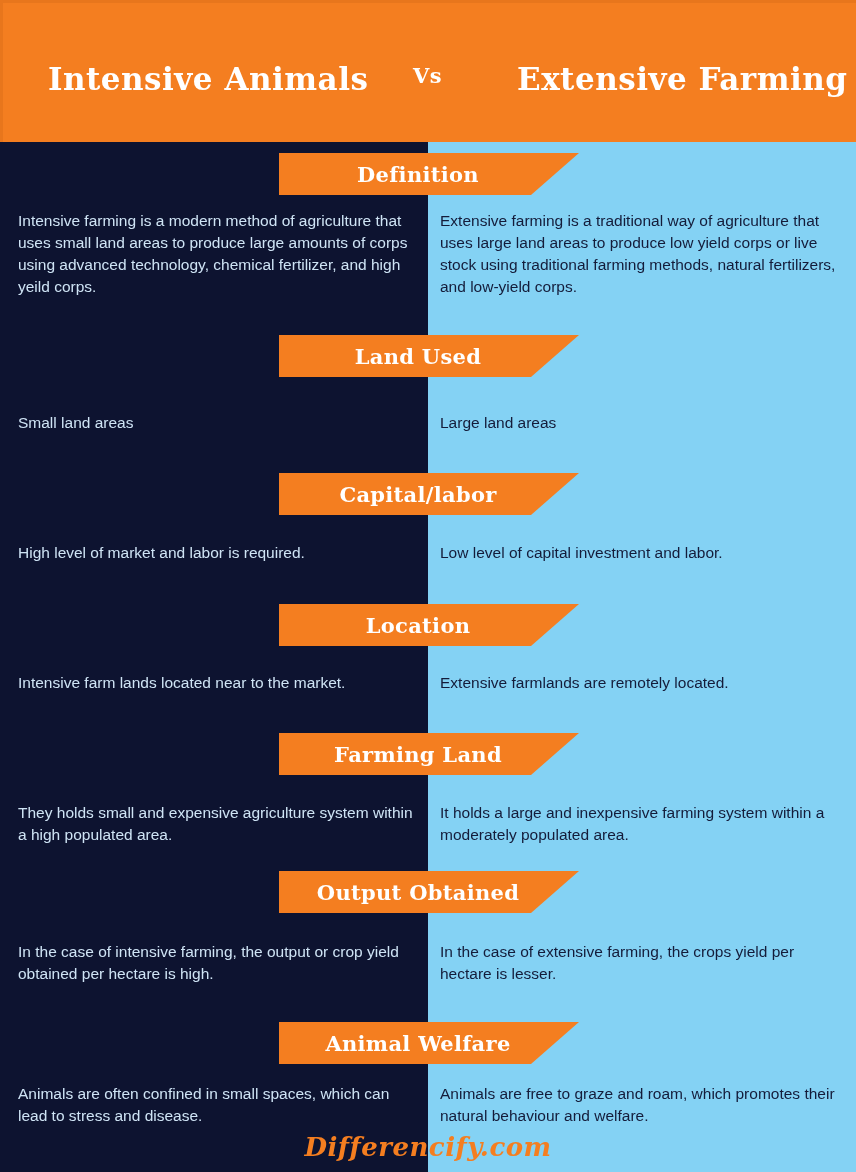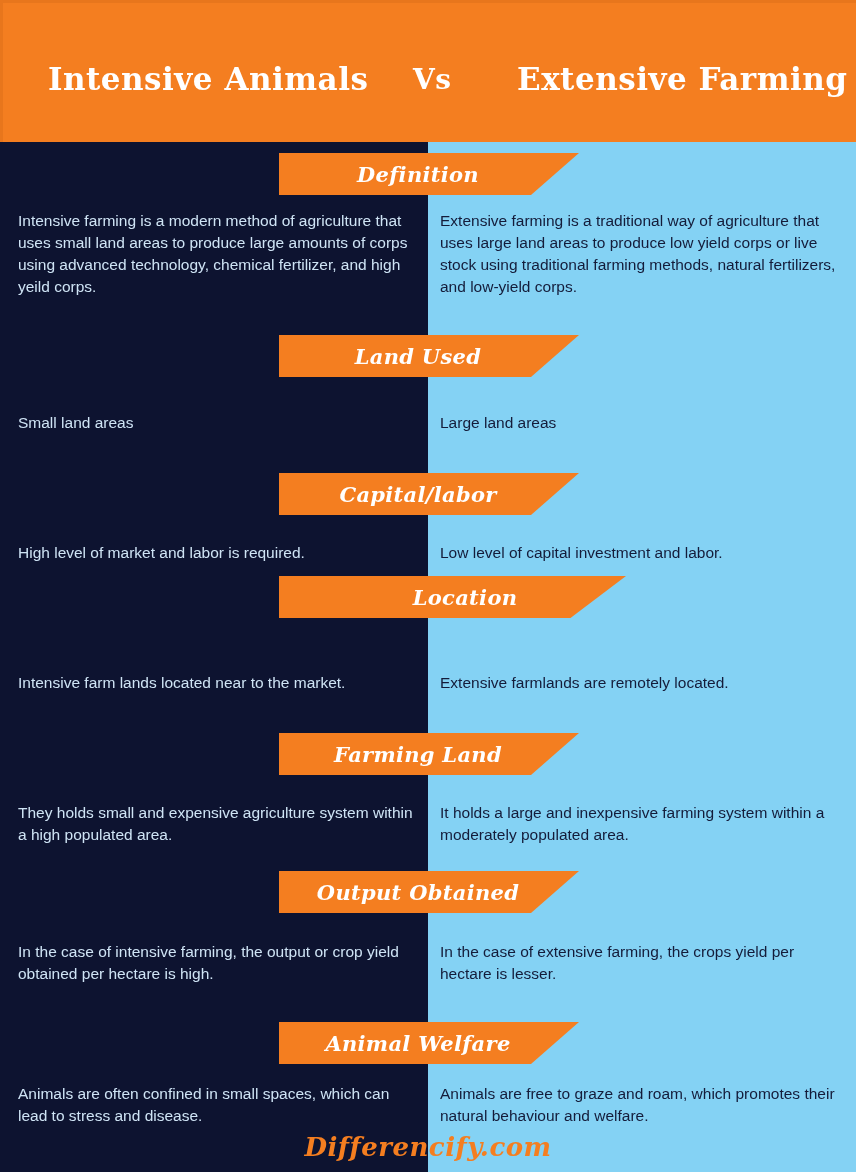--- a/index.html
+++ b/index.html
@@ -56,42 +56,41 @@
   }
   .header-title {
     font-family: "DejaVu Serif", "Liberation Serif", serif;
     font-weight: bold;
     font-size: 31px;
     color: #ffffff;
     letter-spacing: 0.5px;
     white-space: nowrap;
   }
   .header-left  { position: absolute; left: 45px;  top: 58px; }
-  .header-vs    { position: absolute; left: 410px; top: 60px; font-size: 28px; }
+  .header-vs    { position: absolute; left: 410px; top: 60px; font-size: 21px; }
   .header-right { position: absolute; left: 514px; top: 58px; }
 
   
   .banner {
     position: absolute;
     left: 279px;
     width: 300px;
     height: 42px;
     background: #f47e20;
     color: #ffffff;
     font-family: "DejaVu Serif", "Liberation Serif", serif;
     font-weight: bold;
     font-size: 21px;
     display: flex;
     align-items: center;
     justify-content: center;
     letter-spacing: 0.3px;
     -webkit-clip-path: polygon(0 0, 100% 0, 84% 100%, 0 100%);
     clip-path: polygon(0 0, 100% 0, 84% 100%, 0 100%);
     text-indent: -22px;
-    font-style: italic;
   }
 
   
   .row {
     position: absolute;
     left: 0;
     width: 856px;
   }
   .cell {
     position: absolute;
@@ -152,21 +151,21 @@
     <div class="cell cell-left">Small land areas</div>
     <div class="cell cell-right">Large land areas</div>
   </div>
 
   <div class="banner" style="top:473px;">Capital/labor</div>
   <div class="row" style="top:542px;">
     <div class="cell cell-left">High level of market and labor is required.</div>
     <div class="cell cell-right">Low level of capital investment and labor.</div>
   </div>
 
-  <div class="banner" style="top:576px;padding-left:47px;">Location</div>
+  <div class="banner" style="top:604px;">Location</div>
   <div class="row" style="top:672px;">
     <div class="cell cell-left">Intensive farm lands located near to the market.</div>
     <div class="cell cell-right">Extensive farmlands are remotely located.</div>
   </div>
 
   <div class="banner" style="top:733px;">Farming Land</div>
   <div class="row" style="top:802px;">
     <div class="cell cell-left">They holds small and expensive agriculture system within a high populated area.</div>
     <div class="cell cell-right">It holds a large and inexpensive farming system within a moderately populated area.</div>
   </div>

